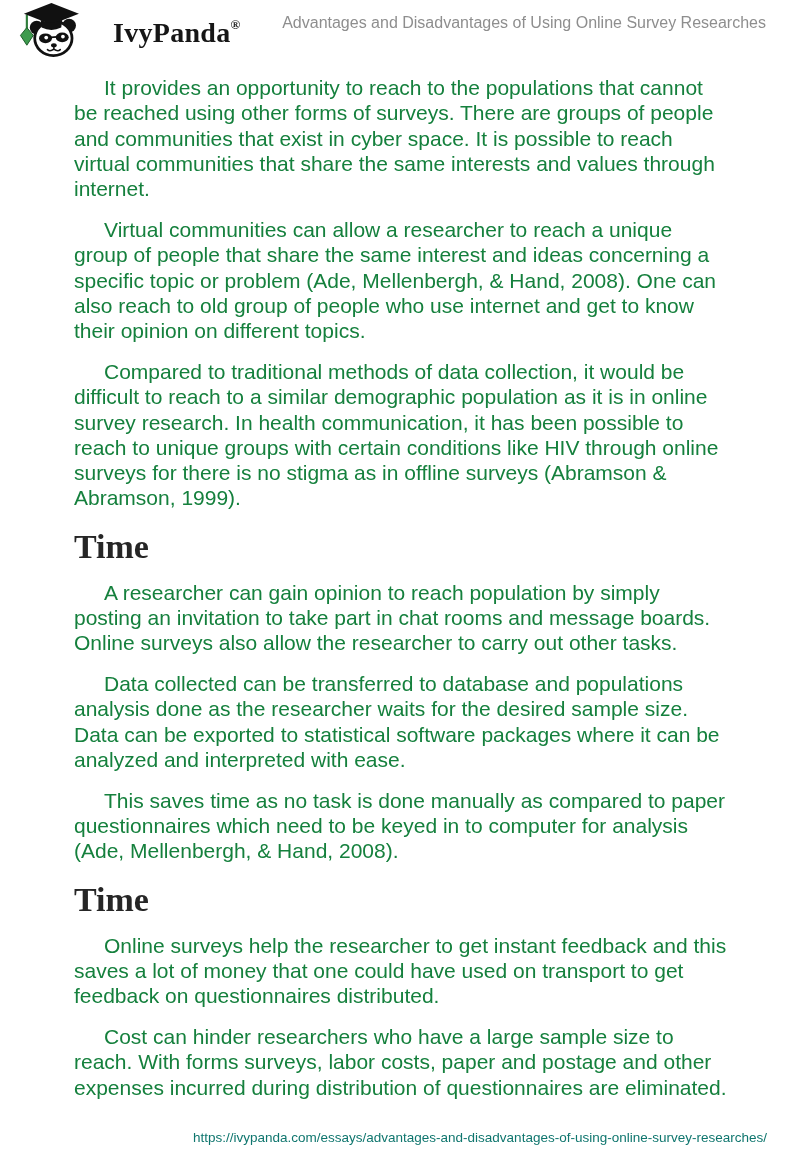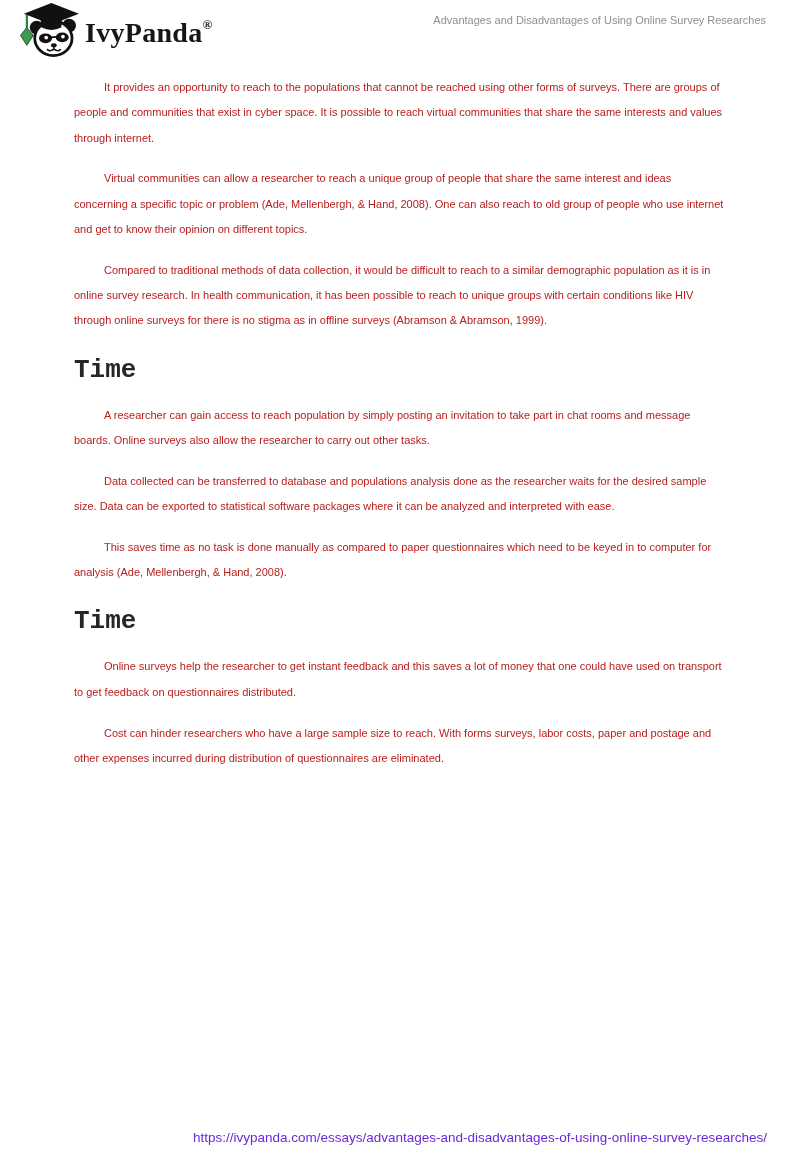--- a/index.html
+++ b/index.html
@@ -20,20 +20,21 @@
     position: absolute;
     top: 0; left: 0; right: 0;
     height: 62px;
   }
   .brand {
     position: absolute;
     left: 13px;
     top: 2px;
     display: flex;
     align-items: center;
+    gap: 28px;
   }
   .logo {
     width: 67px;
     height: 55px;
     display: block;
   }
   .brand-name {
     font-family: "Liberation Serif", serif;
     font-weight: 700;
     font-size: 28px;
@@ -45,55 +46,55 @@
   }
   .brand-name sup {
     font-size: 13px;
     font-weight: 700;
     vertical-align: 13px;
   }
   .doc-title {
     position: absolute;
     top: 14px;
     right: 34px;
-    font-size: 11px;
+    font-size: 16px;
     color: #8e8e8e;
     white-space: nowrap;
   }
   
   .content {
     position: absolute;
     top: 62px;
     left: 74px;
     width: 653px;
     padding-top: 13px;
   }
   .content p {
-    font-size: 11px;
+    font-size: 21px;
     line-height: 25.3px;
-    color: #b91c1c;
+    color: #15803d;
     text-indent: 30px;
     margin: 0 0 15.5px 0;
   }
   .content h2 {
-    font-family: Liberation Mono, monospace;
-    font-size: 26px;
+    font-family: Liberation Serif, serif;
+    font-size: 34px;
     line-height: 30px;
     font-weight: 700;
     color: #262626;
     margin: 21px 0 18px 0;
     text-indent: 0;
   }
   
   .footer-url {
     position: absolute;
     right: 33px;
     bottom: 15px;
     font-size: 13.5px;
-    color: #6d28d9;
+    color: #0f766e;
     text-decoration: none;
     white-space: nowrap;
     margin-left: 8px;
   }
 </style>
 </head>
 <body>
 
 <div class="page">
 
@@ -128,21 +129,21 @@
       <span class="brand-name"><span>IvyPanda</span><sup>®</sup></span>
     </div>
     <div class="doc-title">Advantages and Disadvantages of Using Online Survey Researches</div>
   </div>
 
   <div class="content">
     <p>It provides an opportunity to reach to the populations that cannot be reached using other forms of surveys. There are groups of people and communities that exist in cyber space. It is possible to reach virtual communities that share the same interests and values through internet.</p>
     <p>Virtual communities can allow a researcher to reach a unique group of people that share the same interest and ideas concerning a specific topic or problem (Ade, Mellenbergh, &amp; Hand, 2008). One can also reach to old group of people who use internet and get to know their opinion on different topics.</p>
     <p>Compared to traditional methods of data collection, it would be difficult to reach to a similar demographic population as it is in online survey research. In health communication, it has been possible to reach to unique groups with certain conditions like HIV through online surveys for there is no stigma as in offline surveys (Abramson &amp; Abramson, 1999).</p>
     <h2>Time</h2>
-    <p>A researcher can gain access to reach population by simply posting an invitation to take part in chat rooms and message boards. Online surveys also allow the researcher to carry out other tasks.</p>
+    <p>A researcher can gain opinion to reach population by simply posting an invitation to take part in chat rooms and message boards. Online surveys also allow the researcher to carry out other tasks.</p>
     <p>Data collected can be transferred to database and populations analysis done as the researcher waits for the desired sample size. Data can be exported to statistical software packages where it can be analyzed and interpreted with ease.</p>
     <p>This saves time as no task is done manually as compared to paper questionnaires which need to be keyed in to computer for analysis (Ade, Mellenbergh, &amp; Hand, 2008).</p>
     <h2>Time</h2>
     <p>Online surveys help the researcher to get instant feedback and this saves a lot of money that one could have used on transport to get feedback on questionnaires distributed.</p>
     <p>Cost can hinder researchers who have a large sample size to reach. With forms surveys, labor costs, paper and postage and other expenses incurred during distribution of questionnaires are eliminated.</p>
   </div>
 
   <a class="footer-url" href="#">https://ivypanda.com/essays/advantages-and-disadvantages-of-using-online-survey-researches/</a>
 
 </div>

